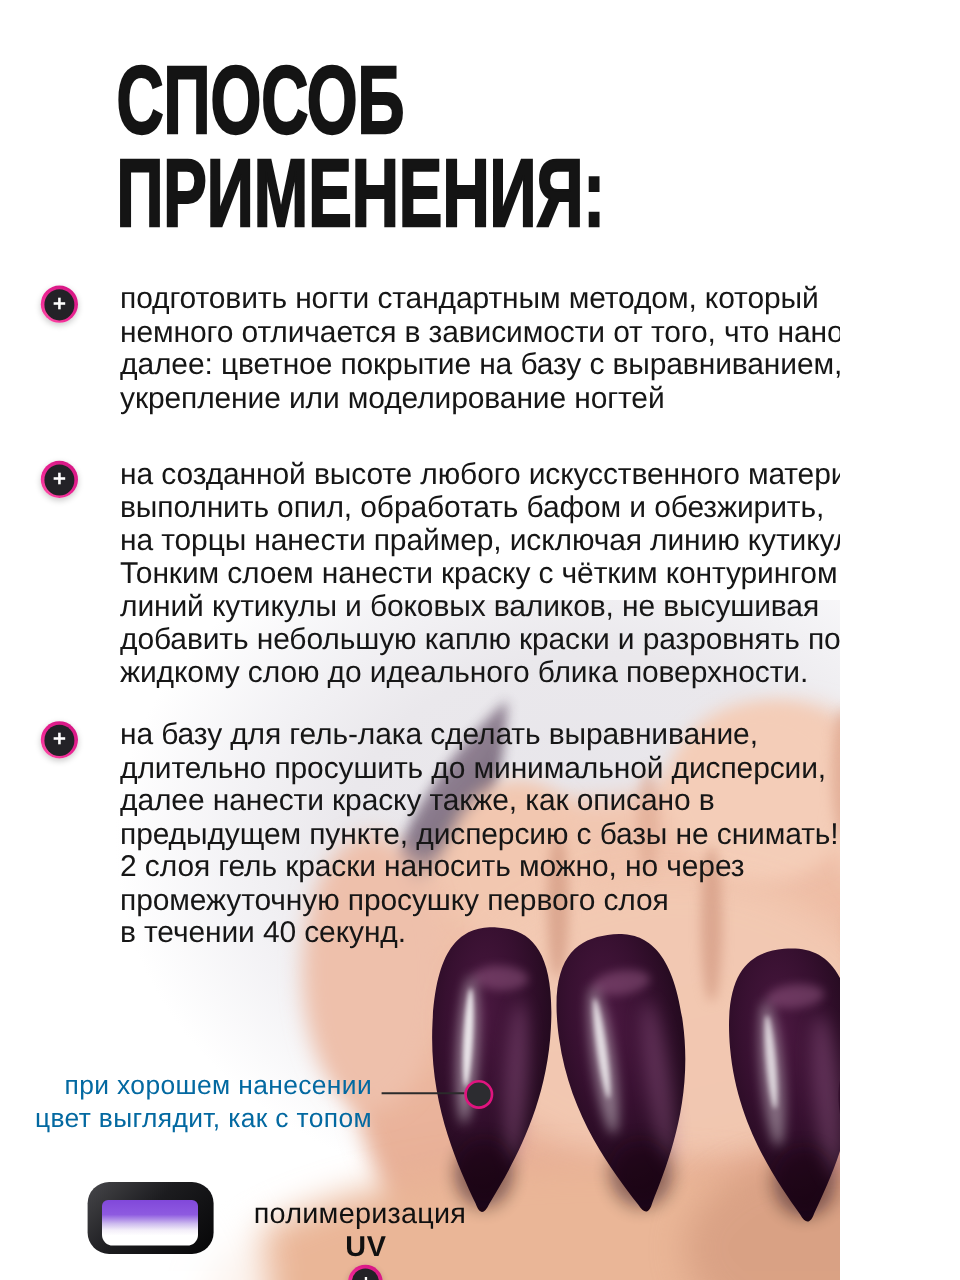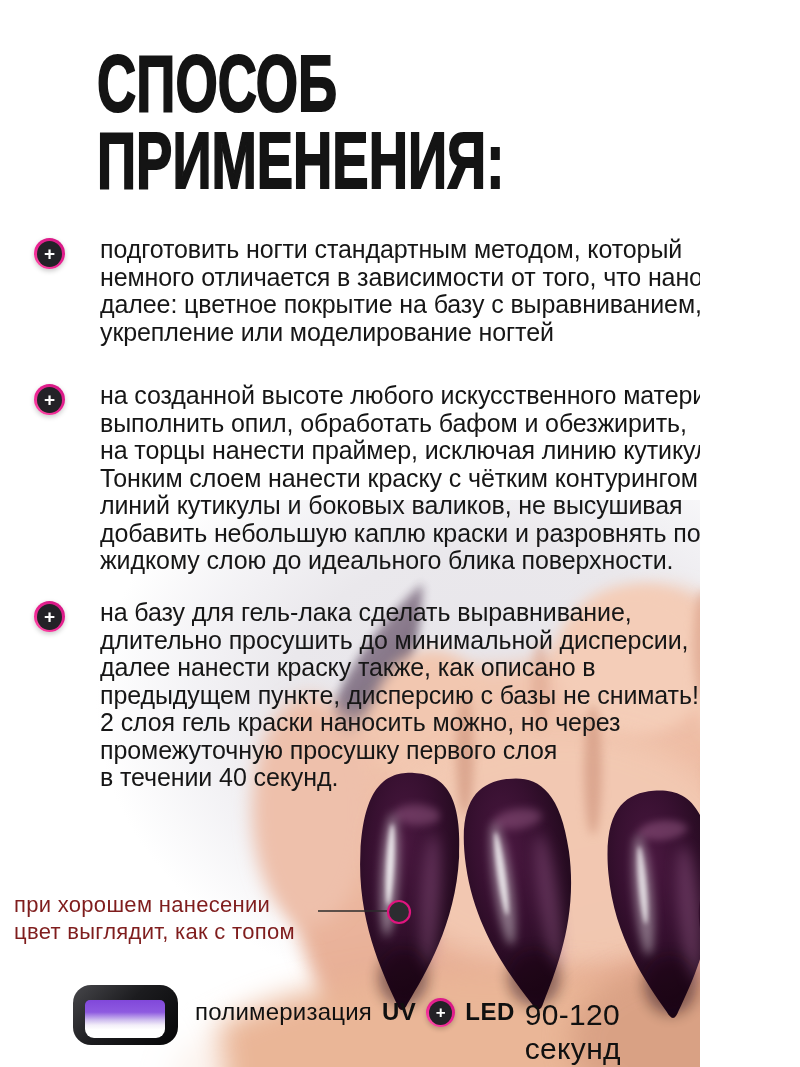--- a/index.html
+++ b/index.html
@@ -36,37 +36,37 @@
     display:flex;align-items:center;justify-content:center;
     box-shadow:0 2px 5px rgba(0,0,0,.22);
   }
   .plus-badge .inner{
     width:25px;height:25px;border-radius:50%;background:#232227;color:#ffffff;
     display:flex;align-items:center;justify-content:center;
     font-size:19px;font-weight:700;line-height:1;padding-bottom:1px;
   }
 
   .annotation{
-    position:absolute;left:14px;top:891px;width:296px;
-    font-size:22px;line-height:27px;letter-spacing:.3px;color:#7f1d1d;
+    position:absolute;left:14px;top:891px;width:296px;text-align:right;
+    font-size:22px;line-height:27px;letter-spacing:.3px;color:#0369a1;
     white-space:pre-line;
   }
 
   .footer-lamp{
     position:absolute;left:73px;top:985px;width:105px;height:60px;border-radius:18px;
     background:linear-gradient(135deg,#47474b 0%,#1c1c1f 45%,#060607 100%);
   }
   .footer-lamp .window{
     position:absolute;left:12px;right:13px;top:15px;bottom:7px;
     border-radius:5px 5px 9px 9px;
     background:linear-gradient(#8148da 0%, #8e5ae0 32%, #cdbbee 52%, #f3eef9 66%, #ffffff 78%, #ffffff 100%);
   }
   .footer-row{
     position:absolute;left:195px;top:998px;height:48px;
-    display:flex;align-items:flex-start;color:#101010;
+    display:flex;align-items:center;color:#101010;flex-direction:column;
   }
   .footer-row .label{font-size:24px;letter-spacing:.2px;}
   .footer-row .big-bold{font-size:24px;font-weight:700;letter-spacing:.5px;margin-left:10px;}
   .footer-row .big{font-size:30px;font-weight:400;letter-spacing:.3px;margin-left:10px;}
   .footer-row .plus-badge{width:29px;height:29px;margin:0 0 0 10px;}
   .footer-row .plus-badge .inner{width:23px;height:23px;font-size:17px;}
 </style>
 </head>
 <body>
 

